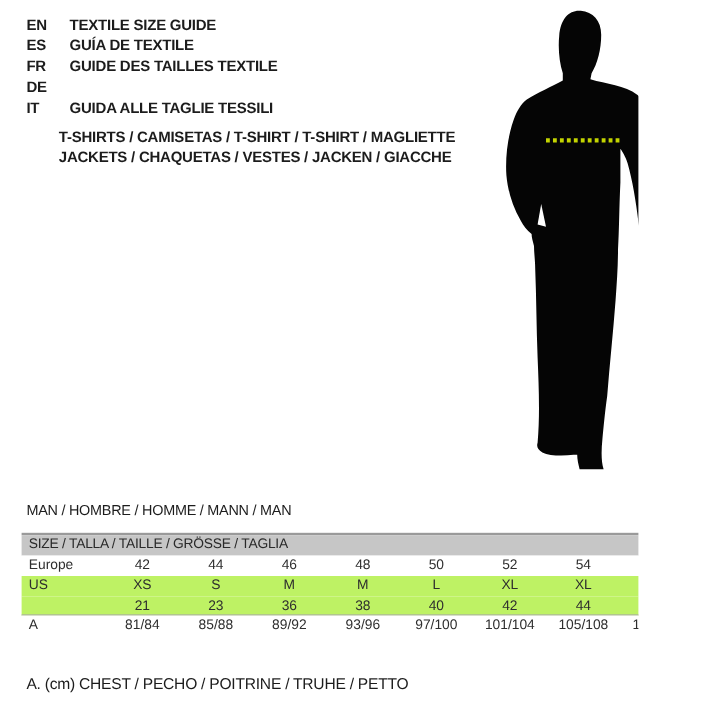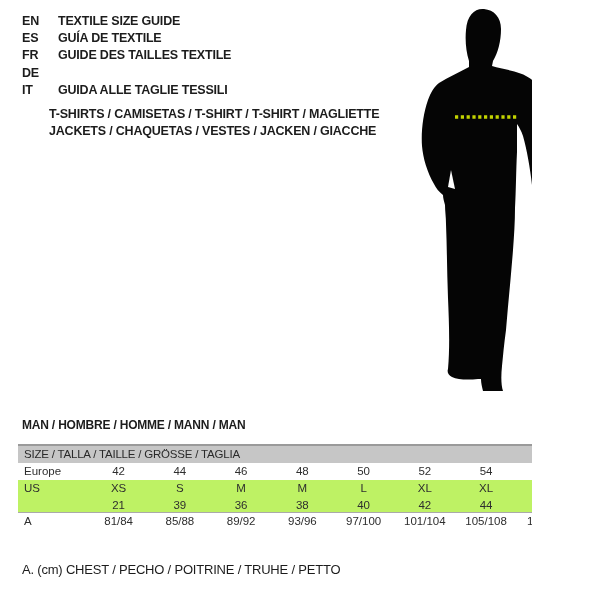--- a/index.html
+++ b/index.html
@@ -15,21 +15,21 @@
 
   
   .cat-block { position: absolute; top: 106px; left: 22px; margin-left: 27px; }
   .cat-line { line-height: 17.2px; font-size: 12.5px; font-weight: bold; letter-spacing: -0.2px; white-space: nowrap; }
 
   
   .figure-wrap { position: absolute; left: 390px; top: 0; width: 200px; height: 410px; }
   .measure-label { position: absolute; left: 557px; top: 108px; font-size: 13.5px; font-weight: 600; color: #111; }
 
   
-  .section-title { position: absolute; left: 22px; top: 418px; font-size: 12px; font-weight: bold; letter-spacing: -0.2px; white-space: nowrap; }
+  .section-title { position: absolute; left: 22px; top: 418px; font-size: 12px; font-weight: normal; letter-spacing: -0.2px; white-space: nowrap; }
 
   
   .size-table { position: absolute; left: 18px; top: 444px; width: 560px; border-top: 2px solid #9a9a9a; font-size: 11.5px; color: #2e2e2e; }
   .tbl-header { height: 17px; line-height: 17px; background: #c6c6c6; padding-left: 6px; color: #2a2a2a; letter-spacing: -0.2px; }
   .tbl-row { display: flex; height: 16.8px; line-height: 16.8px; background: #ffffff; }
   .tbl-row.shaded { background: #bef264; }
   .tbl-row.rule-bottom { border-bottom: 1px solid #aaaaaa; }
   .tbl-label { flex: 0 0 70px; padding-left: 6px; }
   .tbl-cell { flex: 1 1 0; text-align: center; }
 
@@ -144,21 +144,21 @@
       <span class="tbl-cell">M</span>
       <span class="tbl-cell">L</span>
       <span class="tbl-cell">XL</span>
       <span class="tbl-cell">XL</span>
       <span class="tbl-cell">XXL</span>
     </div>
 
     <div class="tbl-row shaded rule-bottom">
       <span class="tbl-label"></span>
       <span class="tbl-cell">21</span>
-      <span class="tbl-cell">39</span>
+      <span class="tbl-cell">23</span>
       <span class="tbl-cell">36</span>
       <span class="tbl-cell">38</span>
       <span class="tbl-cell">40</span>
       <span class="tbl-cell">42</span>
       <span class="tbl-cell">44</span>
       <span class="tbl-cell">46</span>
     </div>
 
     <div class="tbl-row">
       <span class="tbl-label">A</span>

